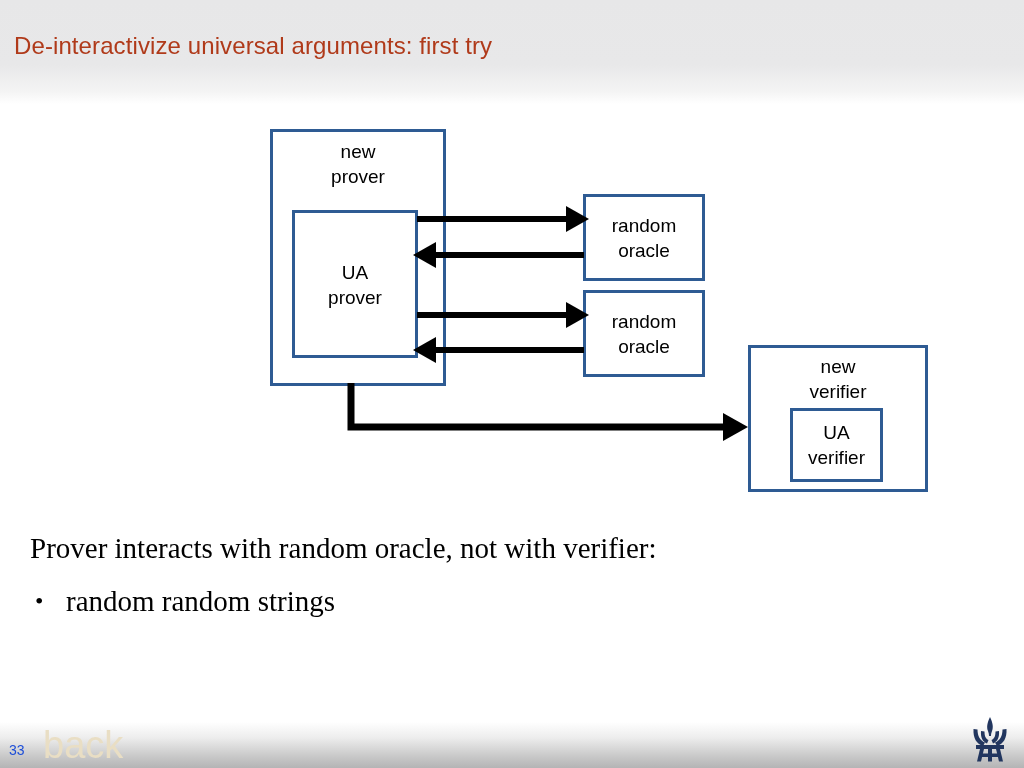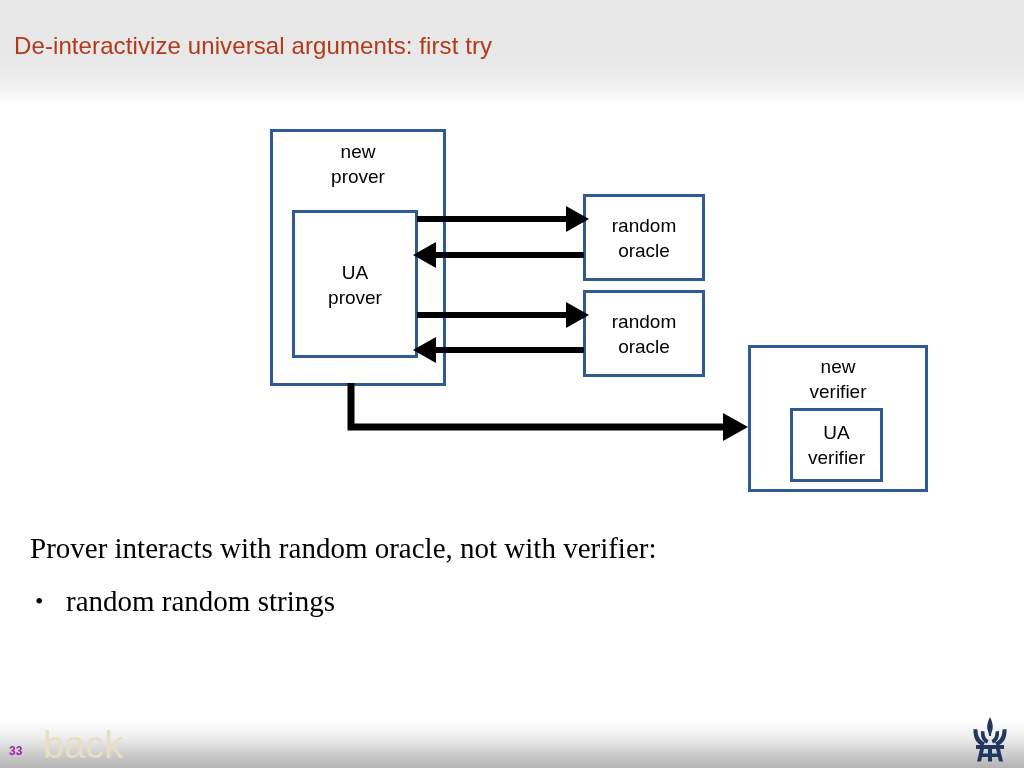--- a/index.html
+++ b/index.html
@@ -148,24 +148,23 @@
   #footer-band {
     position: absolute;
     left: 0; bottom: 0;
     width: 1024px; height: 46px;
     background: linear-gradient(to bottom, #ffffff 0%, #ededed 34%, #c9c9c9 74%, #b4b4b5 100%);
   }
   #page-number {
     position: absolute;
     left: 9px;
     bottom: 10px;
-    font-size: 12px;
-    color: #a21caf;
+    font-size: 14px;
+    color: #1d4ed8;
     z-index: 5;
-    font-weight: bold;
   }
   #back-link {
     position: absolute;
     left: 43px;
     bottom: 3px;
     font-size: 38px;
     line-height: 40px;
     color: #e9dec4;
     z-index: 5;
   }

